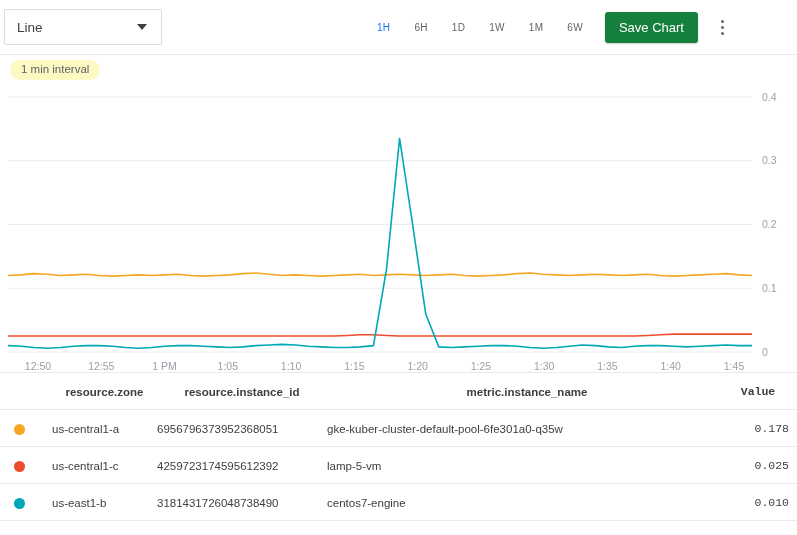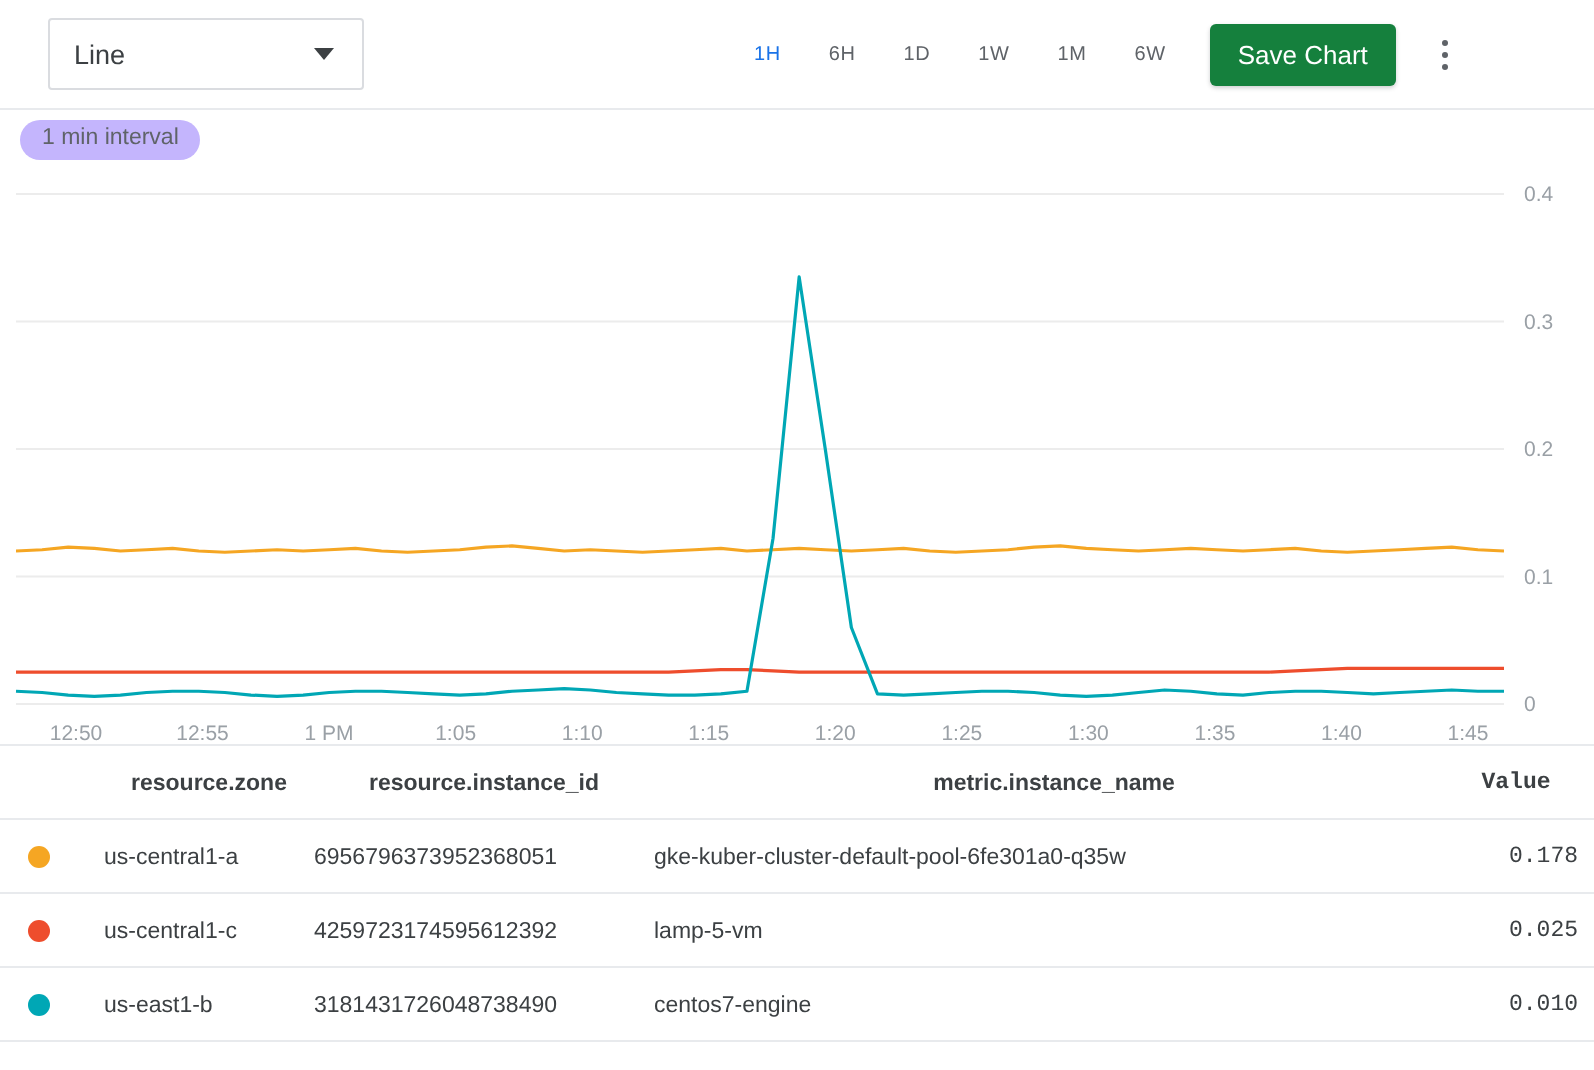--- a/index.html
+++ b/index.html
@@ -19,21 +19,21 @@
   
   .toolbar {
     position: relative;
     height: 55px;
     border-bottom: 1px solid #e8eaed;
     display: flex;
     align-items: center;
     box-sizing: border-box;
   }
   .chart-type-select {
-    margin-left: 24px;
+    margin-left: 4px;
     width: 158px;
     height: 36px;
     border: 1px solid #dadce0;
     border-radius: 2px;
     display: flex;
     align-items: center;
     box-sizing: border-box;
     background: #fff;
     cursor: pointer;
   }
@@ -107,21 +107,21 @@
   }
 
   
   .interval-row {
     height: 30px;
     display: flex;
     align-items: center;
     padding-left: 10px;
   }
   .interval-chip {
-    background: #c4b5fd;
+    background: #fef9c3;
     color: #5f6368;
     font-size: 11.5px;
     border-radius: 11px;
     padding: 4px 11px;
     line-height: 1;
   }
 
   
   .chart-area {
     position: relative;

